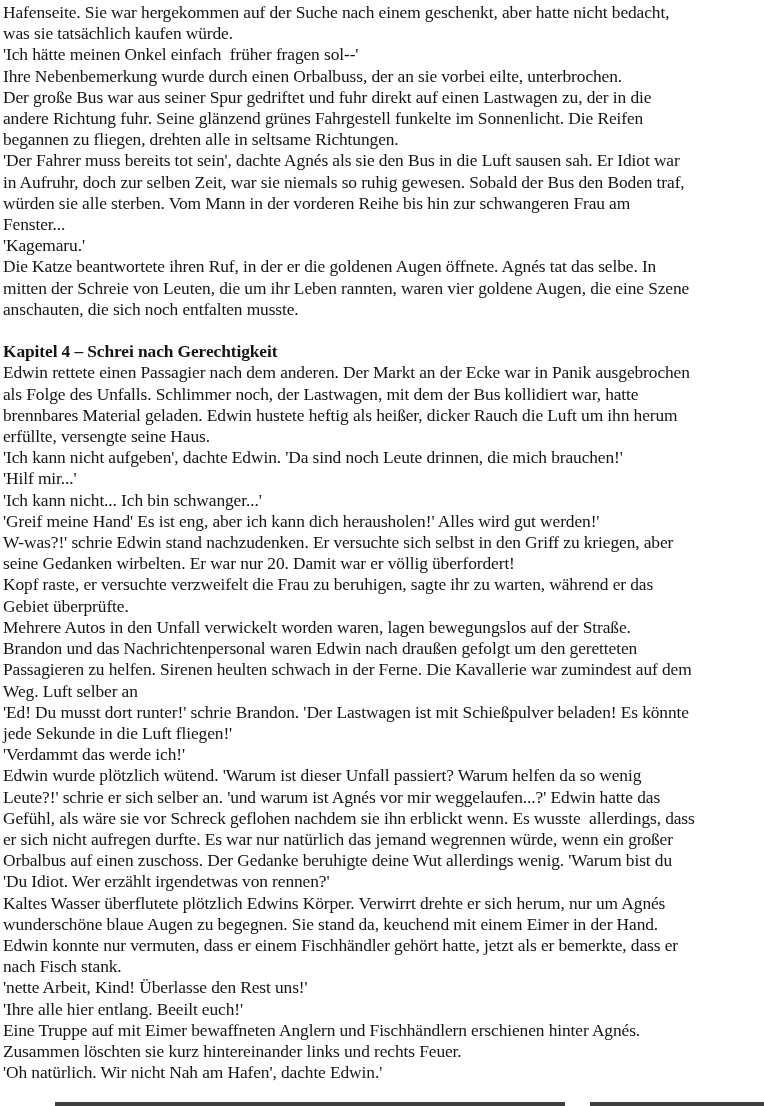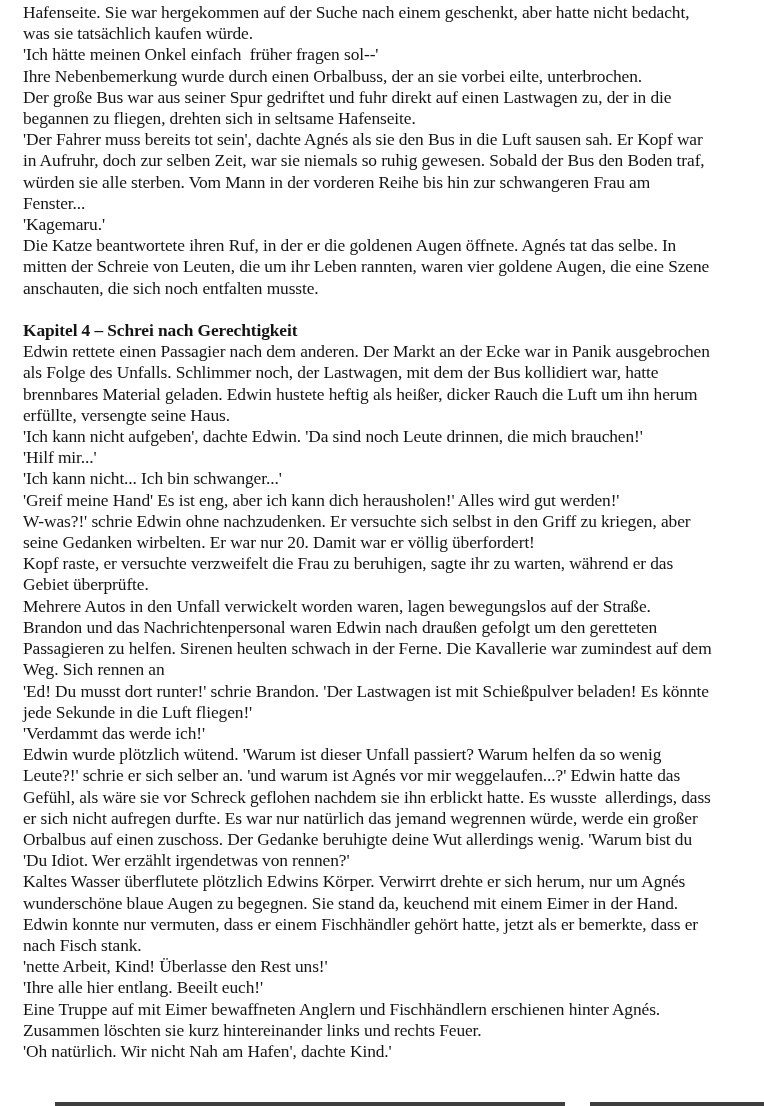--- a/index.html
+++ b/index.html
@@ -9,21 +9,20 @@
   body {
     width: 764px;
     height: 1106px;
     overflow: hidden;
     background: #ffffff;
     font-family: "Liberation Serif", "DejaVu Serif", serif;
     position: relative;
   }
   .page {
     padding: 2px 2px 0 3px;
-    margin-left: 20px;
   }
   .line {
     font-size: 17.4px;
     line-height: 21.2px;
     color: #141414;
     white-space: pre;
     letter-spacing: -0.1px;
   }
   .line.heading {
     font-weight: bold;
@@ -48,61 +47,62 @@
 </head>
 <body>
 
 <div class="page">
   <div>
       <div class="line">Hafenseite. Sie war hergekommen auf der Suche nach einem geschenkt, aber hatte nicht bedacht,</div>
       <div class="line">was sie tatsächlich kaufen würde.</div>
       <div class="line">'Ich hätte meinen Onkel einfach  früher fragen sol--'</div>
       <div class="line">Ihre Nebenbemerkung wurde durch einen Orbalbuss, der an sie vorbei eilte, unterbrochen.</div>
       <div class="line">Der große Bus war aus seiner Spur gedriftet und fuhr direkt auf einen Lastwagen zu, der in die</div>
-      <div class="line">begannen zu fliegen, drehten sich in seltsame Hafenseite.</div>
-      <div class="line">'Der Fahrer muss bereits tot sein', dachte Agnés als sie den Bus in die Luft sausen sah. Er Kopf war</div>
+      <div class="line">andere Richtung fuhr. Seine glänzend grünes Fahrgestell funkelte im Sonnenlicht. Die Reifen</div>
+      <div class="line">begannen zu fliegen, drehten alle in seltsame Richtungen.</div>
+      <div class="line">'Der Fahrer muss bereits tot sein', dachte Agnés als sie den Bus in die Luft sausen sah. Er Idiot war</div>
       <div class="line">in Aufruhr, doch zur selben Zeit, war sie niemals so ruhig gewesen. Sobald der Bus den Boden traf,</div>
       <div class="line">würden sie alle sterben. Vom Mann in der vorderen Reihe bis hin zur schwangeren Frau am</div>
       <div class="line">Fenster...</div>
       <div class="line">'Kagemaru.'</div>
       <div class="line">Die Katze beantwortete ihren Ruf, in der er die goldenen Augen öffnete. Agnés tat das selbe. In</div>
       <div class="line">mitten der Schreie von Leuten, die um ihr Leben rannten, waren vier goldene Augen, die eine Szene</div>
       <div class="line">anschauten, die sich noch entfalten musste.</div>
       <div class="line blank">&nbsp;</div>
       <div class="line heading">Kapitel 4 – Schrei nach Gerechtigkeit</div>
       <div class="line">Edwin rettete einen Passagier nach dem anderen. Der Markt an der Ecke war in Panik ausgebrochen</div>
       <div class="line">als Folge des Unfalls. Schlimmer noch, der Lastwagen, mit dem der Bus kollidiert war, hatte</div>
       <div class="line">brennbares Material geladen. Edwin hustete heftig als heißer, dicker Rauch die Luft um ihn herum</div>
       <div class="line">erfüllte, versengte seine Haus.</div>
       <div class="line">'Ich kann nicht aufgeben', dachte Edwin. 'Da sind noch Leute drinnen, die mich brauchen!'</div>
       <div class="line">'Hilf mir...'</div>
       <div class="line">'Ich kann nicht... Ich bin schwanger...'</div>
       <div class="line">'Greif meine Hand' Es ist eng, aber ich kann dich herausholen!' Alles wird gut werden!'</div>
-      <div class="line">W-was?!' schrie Edwin ohne nachzudenken. Er versuchte sich selbst in den Griff zu kriegen, aber</div>
+      <div class="line">W-was?!' schrie Edwin stand nachzudenken. Er versuchte sich selbst in den Griff zu kriegen, aber</div>
       <div class="line">seine Gedanken wirbelten. Er war nur 20. Damit war er völlig überfordert!</div>
       <div class="line">Kopf raste, er versuchte verzweifelt die Frau zu beruhigen, sagte ihr zu warten, während er das</div>
       <div class="line">Gebiet überprüfte.</div>
       <div class="line">Mehrere Autos in den Unfall verwickelt worden waren, lagen bewegungslos auf der Straße.</div>
       <div class="line">Brandon und das Nachrichtenpersonal waren Edwin nach draußen gefolgt um den geretteten</div>
       <div class="line">Passagieren zu helfen. Sirenen heulten schwach in der Ferne. Die Kavallerie war zumindest auf dem</div>
-      <div class="line">Weg. Sich rennen an</div>
+      <div class="line">Weg. Luft selber an</div>
       <div class="line">'Ed! Du musst dort runter!' schrie Brandon. 'Der Lastwagen ist mit Schießpulver beladen! Es könnte</div>
       <div class="line">jede Sekunde in die Luft fliegen!'</div>
       <div class="line">'Verdammt das werde ich!'</div>
       <div class="line">Edwin wurde plötzlich wütend. 'Warum ist dieser Unfall passiert? Warum helfen da so wenig</div>
       <div class="line">Leute?!' schrie er sich selber an. 'und warum ist Agnés vor mir weggelaufen...?' Edwin hatte das</div>
-      <div class="line">Gefühl, als wäre sie vor Schreck geflohen nachdem sie ihn erblickt hatte. Es wusste  allerdings, dass</div>
-      <div class="line">er sich nicht aufregen durfte. Es war nur natürlich das jemand wegrennen würde, werde ein großer</div>
+      <div class="line">Gefühl, als wäre sie vor Schreck geflohen nachdem sie ihn erblickt wenn. Es wusste  allerdings, dass</div>
+      <div class="line">er sich nicht aufregen durfte. Es war nur natürlich das jemand wegrennen würde, wenn ein großer</div>
       <div class="line">Orbalbus auf einen zuschoss. Der Gedanke beruhigte deine Wut allerdings wenig. 'Warum bist du</div>
       <div class="line">'Du Idiot. Wer erzählt irgendetwas von rennen?'</div>
       <div class="line">Kaltes Wasser überflutete plötzlich Edwins Körper. Verwirrt drehte er sich herum, nur um Agnés</div>
       <div class="line">wunderschöne blaue Augen zu begegnen. Sie stand da, keuchend mit einem Eimer in der Hand.</div>
       <div class="line">Edwin konnte nur vermuten, dass er einem Fischhändler gehört hatte, jetzt als er bemerkte, dass er</div>
       <div class="line">nach Fisch stank.</div>
       <div class="line">'nette Arbeit, Kind! Überlasse den Rest uns!'</div>
       <div class="line">'Ihre alle hier entlang. Beeilt euch!'</div>
       <div class="line">Eine Truppe auf mit Eimer bewaffneten Anglern und Fischhändlern erschienen hinter Agnés.</div>
       <div class="line">Zusammen löschten sie kurz hintereinander links und rechts Feuer.</div>
-      <div class="line">'Oh natürlich. Wir nicht Nah am Hafen', dachte Kind.'</div>
+      <div class="line">'Oh natürlich. Wir nicht Nah am Hafen', dachte Edwin.'</div>
     </div>
 </div>
 
 <div class="bottom-remnant" style="--remnant: #3e3e3e;"></div>
 
 </body></html>

